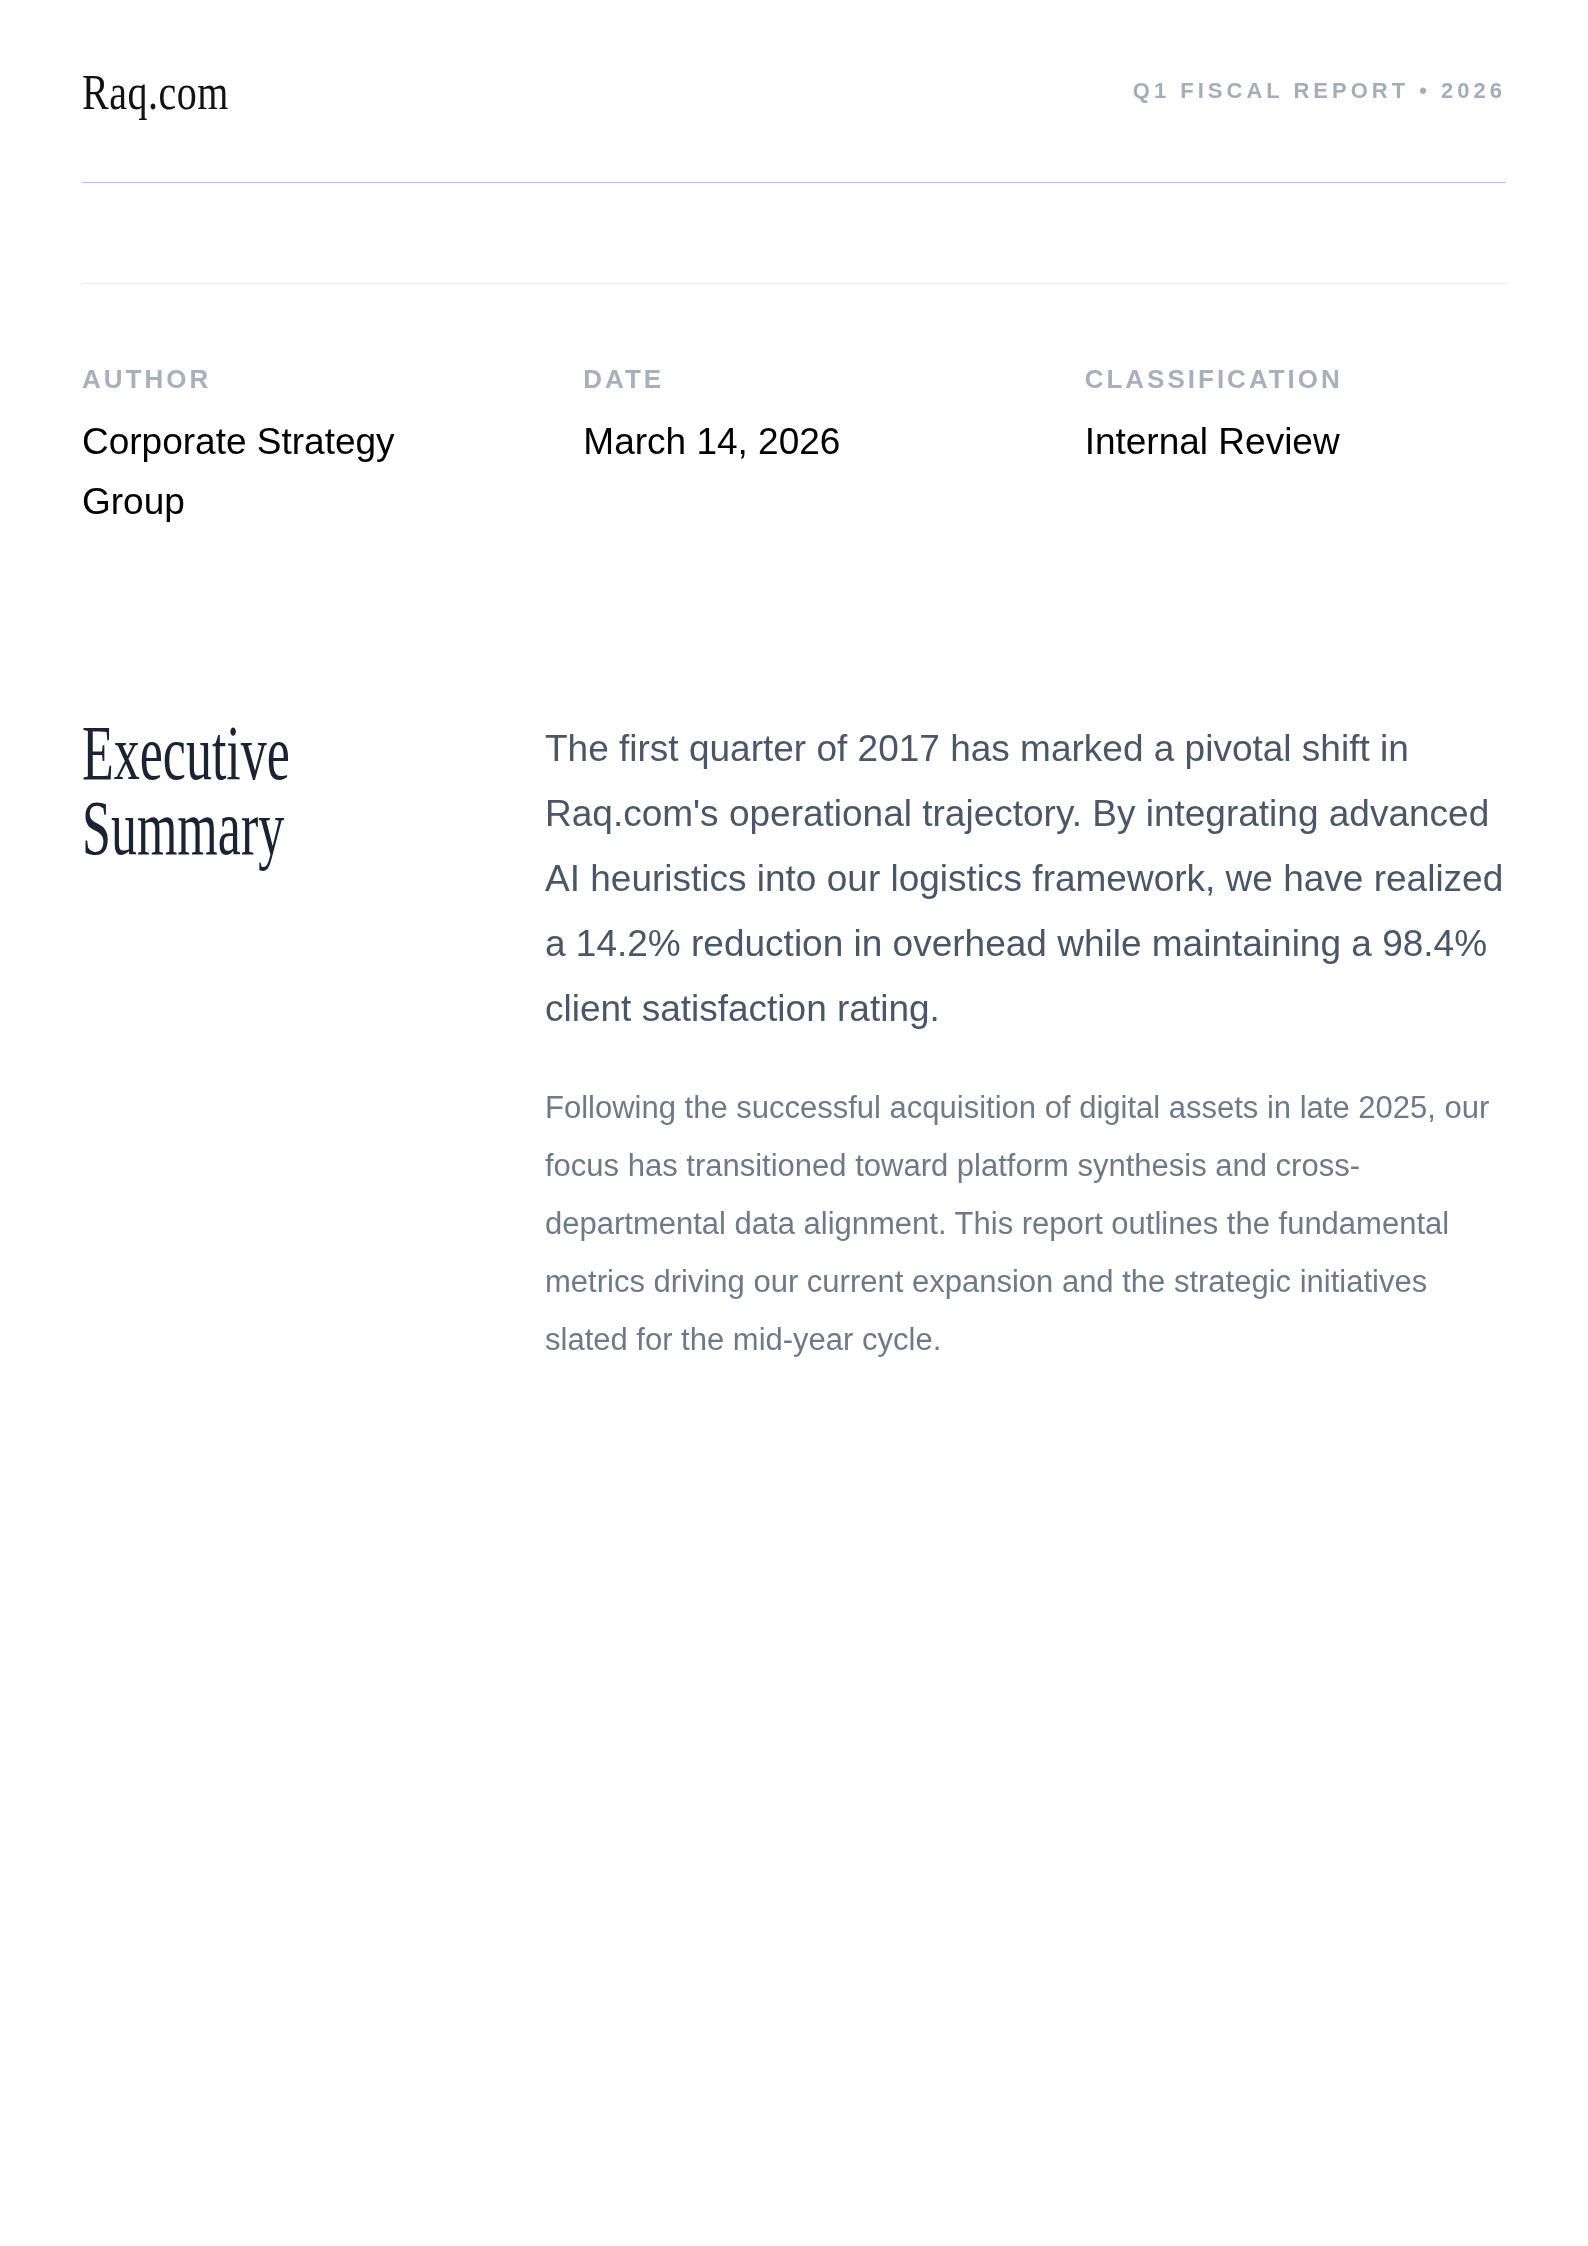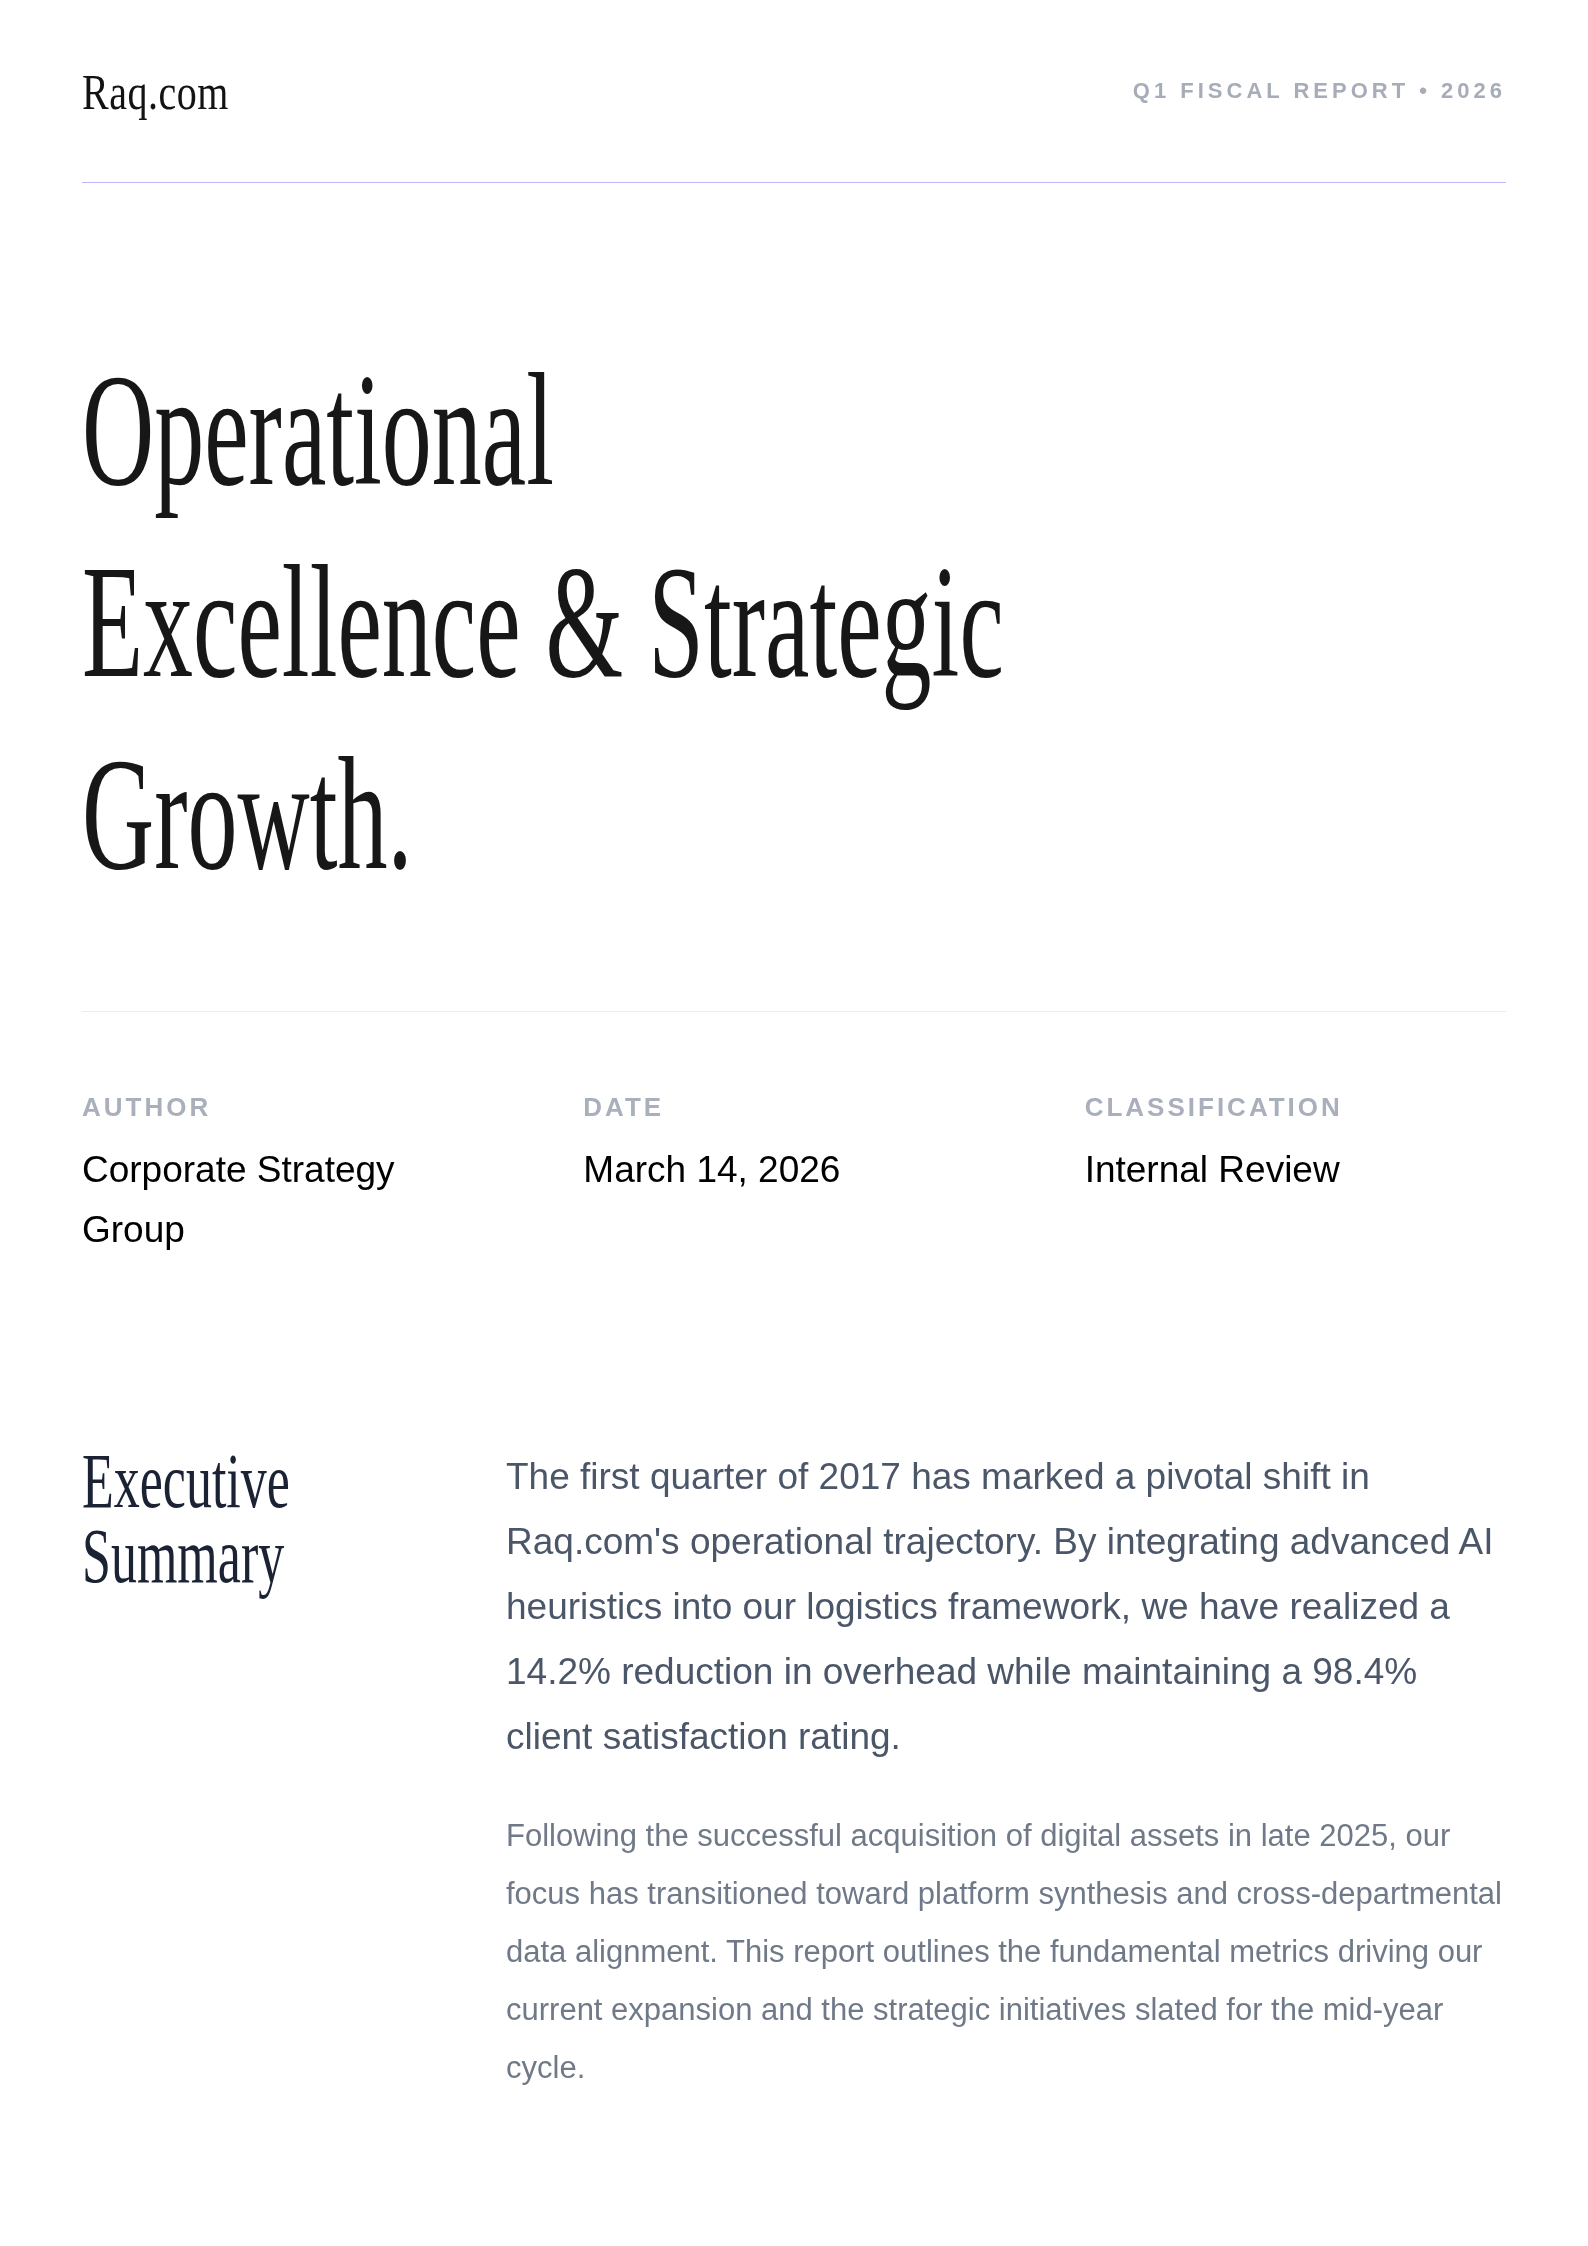--- a/index.html
+++ b/index.html
@@ -48,21 +48,21 @@
     color: #a9b0bc; line-height: 30px;
   }
   .meta-value {
     margin-top: 18px; font-size: 37px; line-height: 60px;
     color: #000000; white-space: pre-line;
   }
 
   
   .section {
     margin-top: 184px;
-    display: grid; grid-template-columns: 360px 1fr; column-gap: 64px;
+    display: grid; grid-template-columns: 360px 1fr; column-gap: 103px;
   }
   .section h2 {
     margin: 0; font-family: "Liberation Serif", serif; font-weight: 500;
     font-size: 52px; line-height: 50px; color: #1a2234;
     white-space: pre-line;
     transform: scaleY(1.5); transform-origin: left top;
   }
   .section p { margin: 0; white-space: pre-line; }
   .para-primary {
     font-size: 37px; line-height: 65px; color: #4b5769;
@@ -75,25 +75,20 @@
 </head>
 <body>
 
 <div class="page">
 
   <header class="site-header">
     <span class="logo">Raq.com</span>
     <span class="kicker">Q1 FISCAL REPORT • 2026</span>
   </header>
 
-  <div class="hero">
-    <h1>Operational
-Excellence &amp; Strategic
-Growth.</h1>
-  </div>
 
   <hr class="rule">
 
   <div class="meta-grid">
     <div class="meta-col">
       <div class="meta-label">AUTHOR</div>
       <div class="meta-value">Corporate Strategy
 Group</div>
     </div>
     <div class="meta-col">

